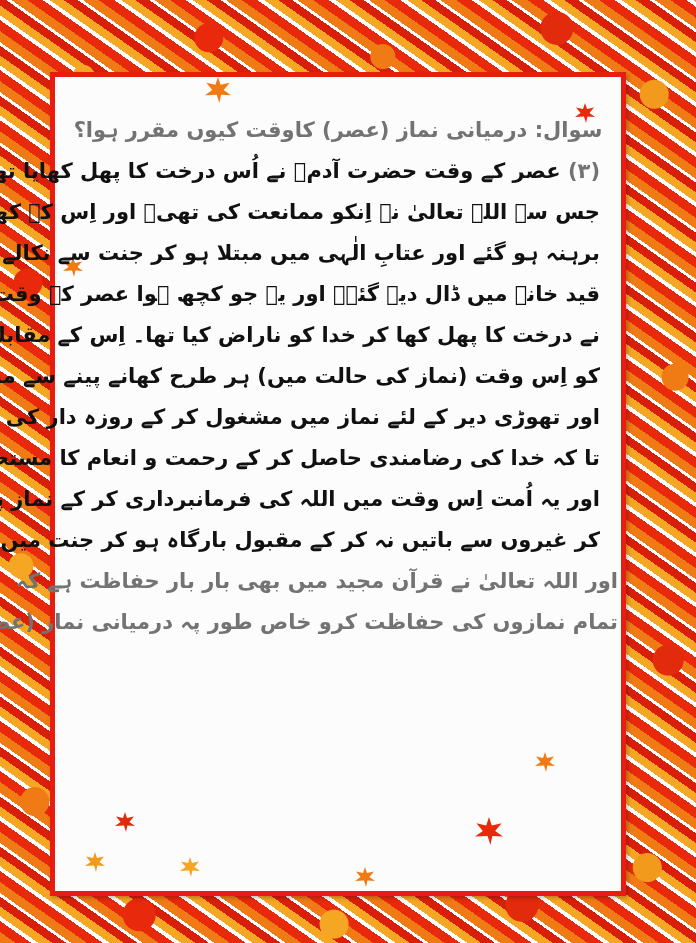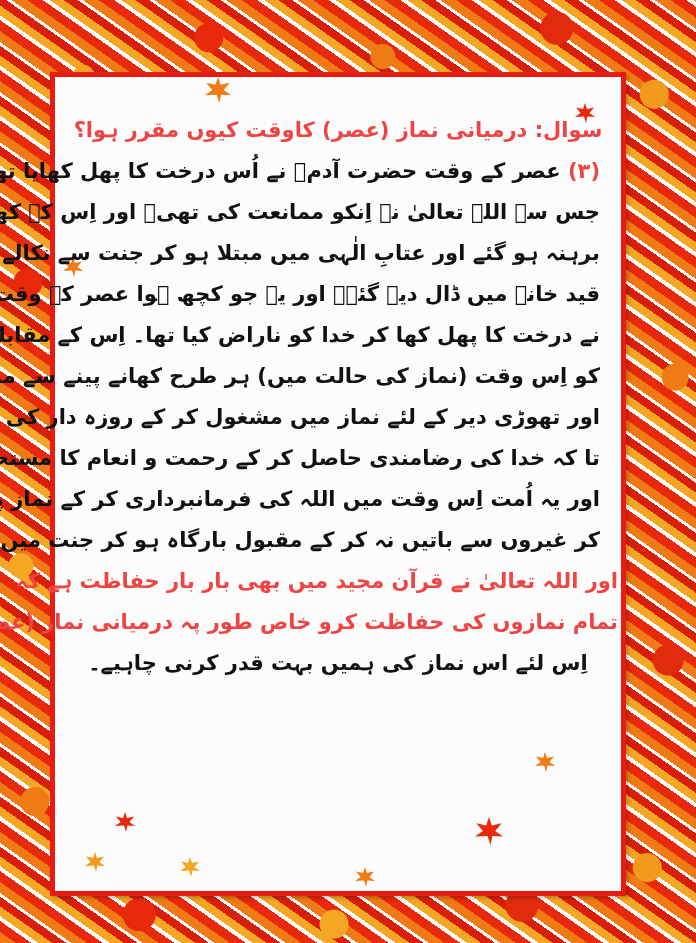--- a/index.html
+++ b/index.html
@@ -40,21 +40,21 @@
   .content {
     position: absolute; left: 58px; top: 110px; width: 560px;
     direction: rtl; text-align: right;
   }
   .line {
     font-family: "DejaVu Sans", sans-serif;
     font-size: 21px; line-height: 41px; height: 41px;
     color: #111111; white-space: nowrap; font-weight: bold;
     padding-right: 18px;
   }
-  .red { color: #ef4444; }
+  .red { color: #737373; }
   .center { text-align: center; padding-right: 0; }
 </style>
 </head>
 <body>
 
 <div class="leaf-bg"></div>
 
 <div class="frame">
   <div class="leaf" style="left:150px;top:0px;background:#f07b14;width:26px;height:26px;"></div>
   <div class="leaf" style="left:520px;top:26px;background:#e8290b;"></div>
@@ -77,14 +77,13 @@
   <div class="line">برہنہ ہو گئے اور عتابِ الٰہی میں مبتلا ہو کر جنت سے نکالے گئے اور دنیا کے</div>
   <div class="line">قید خانے میں ڈال دیے گئے۔ اور یہ جو کچھ ہوا عصر کے وقت حضرت آدمؑ</div>
   <div class="line">نے درخت کا پھل کھا کر خدا کو ناراض کیا تھا۔ اِس کے مقابلہ میں اُمتِ محمدیہ</div>
   <div class="line">کو اِس وقت (نماز کی حالت میں) ہر طرح کھانے پینے سے منع کر دیا۔</div>
   <div class="line">اور تھوڑی دیر کے لئے نماز میں مشغول کر کے روزہ دار کی طرح کر دیا۔</div>
   <div class="line">تا کہ خدا کی رضامندی حاصل کر کے رحمت و انعام کا مستحق ہو جائے۔</div>
   <div class="line">اور یہ اُمت اِس وقت میں اللہ کی فرمانبرداری کر کے نماز پڑھ کر دانہ پانی چھوڑ</div>
   <div class="line">کر غیروں سے باتیں نہ کر کے مقبول بارگاہ ہو کر جنت میں داخل ہو جائے۔</div>
   <div class="line red center">اور اللہ تعالیٰ نے قرآن مجید میں بھی بار بار حفاظت ہے کہ</div>
   <div class="line red center">تمام نمازوں کی حفاظت کرو خاص طور پہ درمیانی نماز (عصر) کی۔</div>
-  <div class="line center">اِس لئے اس نماز کی ہمیں بہت قدر کرنی چاہیے۔</div>
 </div>
 
 </body></html>

